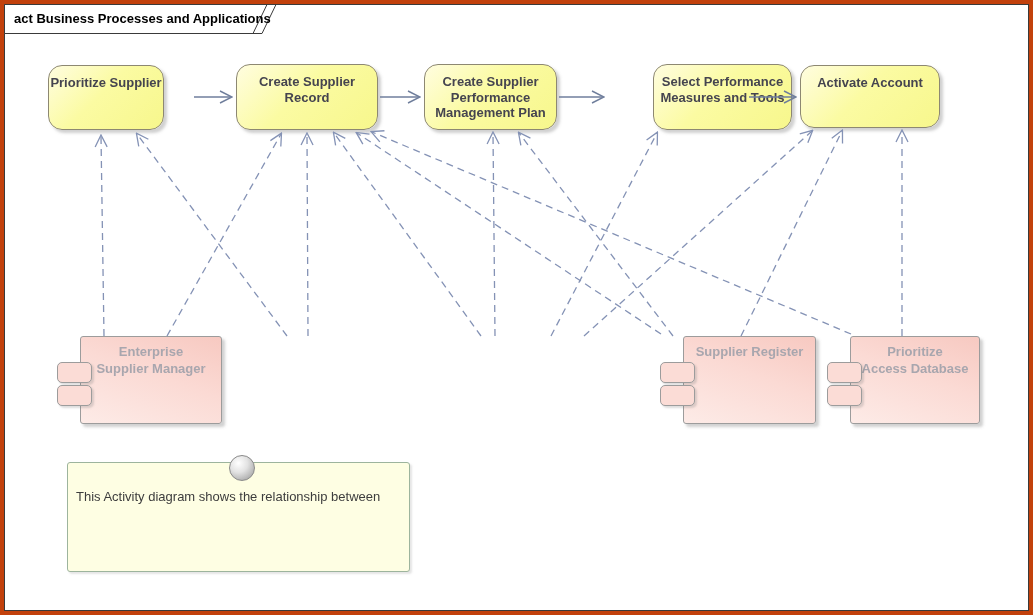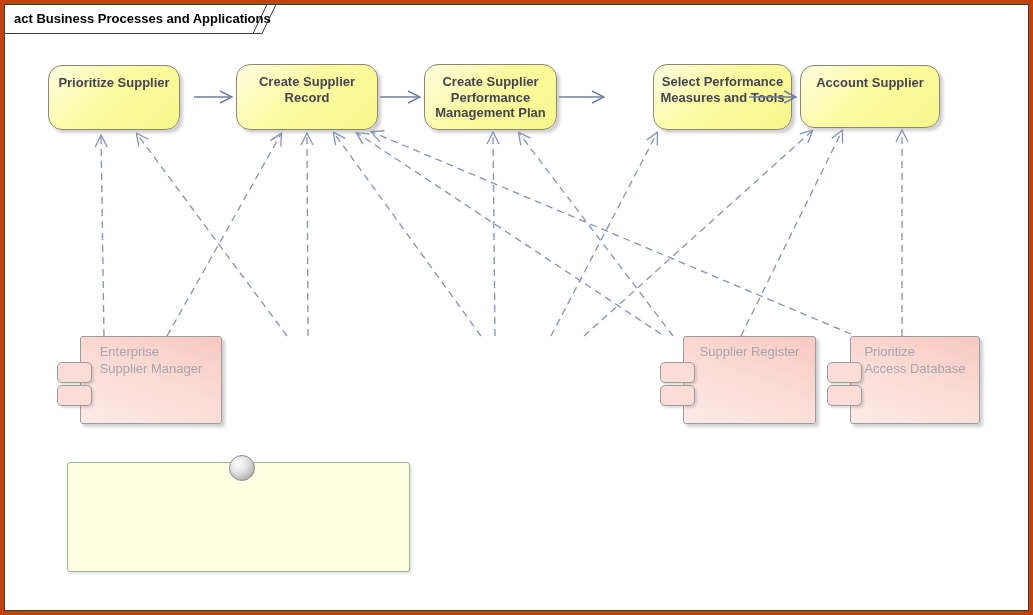--- a/index.html
+++ b/index.html
@@ -13,33 +13,33 @@
   
   #wires{position:absolute;left:0;top:0;pointer-events:none;}
   #wires line{pointer-events:stroke;}
   
   .activity{position:absolute;border:1px solid #8d8872;border-radius:14px;
             background:linear-gradient(135deg,#fffde0 0%,#fbfba2 45%,#f7f78c 100%);
             box-shadow:3px 3px 3px rgba(120,120,120,0.35);
             display:flex;justify-content:center;padding-top:9px;box-sizing:border-box;}
   .activity .lbl{font-size:13px;font-weight:bold;color:#45444f;text-align:center;
                  line-height:15.5px;white-space:pre-line;}
-  .a1{left:48px;top:65px;width:132px;height:65px;}
+  .a1{left:48px;top:65px;width:116px;height:65px;}
   .a2{left:236px;top:64px;width:142px;height:66px;}
   .a3{left:424px;top:64px;width:133px;height:66px;}
   .a4{left:608px;top:64px;width:139px;height:66px;margin-left:45px;}
   .a5{left:800px;top:65px;width:140px;height:63px;}
   
   .component{position:absolute;width:165px;height:88px;}
   .component .body{position:absolute;left:23px;top:0;right:0;bottom:0;
             border:1px solid #9c9c9c;border-radius:3px;
             background:linear-gradient(200deg,#f7c9c1 0%,#fbdad4 45%,#fdebe7 100%);
             box-shadow:3px 3px 3px rgba(120,120,120,0.35);
             display:flex;justify-content:center;padding-top:6px;box-sizing:border-box;}
-  .component .lbl{font-size:13px;font-weight:normal;color:#a8a6ae;text-align:left;
+  .component .lbl{font-size:13px;font-weight:bold;color:#a8a6ae;text-align:center;
                   line-height:17px;white-space:pre-line;}
   .ctab{position:absolute;left:0;width:33px;height:19px;border:1px solid #9c9c9c;
         border-radius:5px;background:#fbdcd6;box-shadow:2px 2px 2px rgba(120,120,120,0.25);}
   .ctab.t1{top:26px;} .ctab.t2{top:49px;}
   .c1{left:57px;top:336px;}
   .c2{left:260px;top:336px;width:155px;}
   .c3{left:449px;top:336px;width:153px;}
   .c4{left:660px;top:336px;width:156px;}
   .c5{left:827px;top:336px;width:153px;}
   .c1{width:165px;}
@@ -75,21 +75,21 @@
   <div class="activity a3">
     <div class="lbl">Create Supplier
 Performance
 Management Plan</div>
   </div>
   <div class="activity a4">
     <div class="lbl">Select Performance
 Measures and Tools</div>
   </div>
   <div class="activity a5">
-    <div class="lbl">Account Supplier</div>
+    <div class="lbl">Activate Account</div>
   </div>
 
   <div class="component c1">
     <div class="body">
         <div class="lbl">Enterprise
 Supplier Manager</div>
       </div>
     <div class="ctab t1"></div>
     <div class="ctab t2"></div>
   </div>
@@ -104,20 +104,21 @@
     <div class="body">
         <div class="lbl">Prioritize
 Access Database</div>
       </div>
     <div class="ctab t1"></div>
     <div class="ctab t2"></div>
   </div>
 
   <div id="note">
     <div id="note-sphere"></div>
+    <div class="line">This Activity diagram shows the relationship between</div>
   </div>
 
   <svg id="wires" width="1033" height="615">
     <defs>
       <marker id="flowHead" viewBox="-13 -7 14 14" refX="-1" refY="0" markerWidth="14" markerHeight="14" orient="auto" markerUnits="userSpaceOnUse">
         <path d="M-12,-6 L0,0 L-12,6" fill="none" stroke="#6f7e9c" stroke-width="1.4"></path>
       </marker>
       <marker id="depHead" viewBox="-13 -7 14 14" refX="-1" refY="0" markerWidth="14" markerHeight="14" orient="auto" markerUnits="userSpaceOnUse">
         <path d="M-12,-6 L0,0 L-12,6" fill="none" stroke="#8492b5" stroke-width="1.3"></path>
       </marker>

